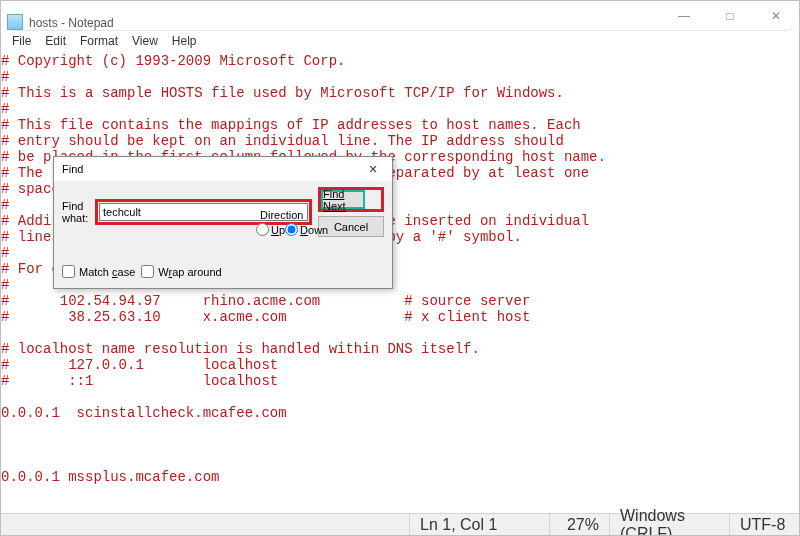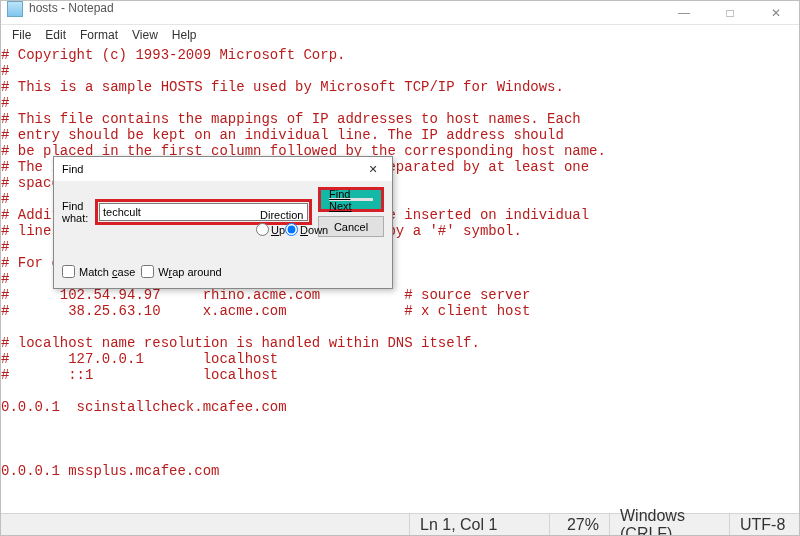--- a/index.html
+++ b/index.html
@@ -9,25 +9,26 @@
     font-size: 12px;
     background: #fff;
     width: 800px;
     height: 536px;
     overflow: hidden;
     border: 1px solid #bfbfbf;
     position: relative;
   }
   
   .titlebar {
-    height: 24px;
-    background: #fff;
-    display: flex;
-    align-items: flex-start;
+    height: 30px;
+    background: #fff;
+    display: flex;
+    align-items: flex-end;
     border-bottom: 1px solid #e5e5e5;
+    border-radius: 14px;
   }
   .titlebar .app-icon {
     width: 16px; height: 16px;
     margin: 0 6px;
     background: linear-gradient(#bfe3f7, #7fc6ef);
     border: 1px solid #6aa8c8;
   }
   .titlebar .title {
     color: #555;
     flex: 0 0 auto;
@@ -142,22 +143,22 @@
     border: 1px solid #adadad;
     font-size: 11px;
     display: flex; align-items: center; justify-content: center;
     color: #000;
   }
   .btn-highlight {
     border: 3px solid #d62027;
     padding: 0;
   }
   .btn-highlight .dlg-btn {
-    border: 8px solid #14b8a6;
-    width: 60px;
+    border: 2px solid #14b8a6;
+    width: 44px;
     height: 19px;
   }
   .dir-group {
     position: absolute;
     left: 202px;
     top: 52px;
     font-size: 11px;
   }
   .dir-group .grp-label {
     color: #000;

